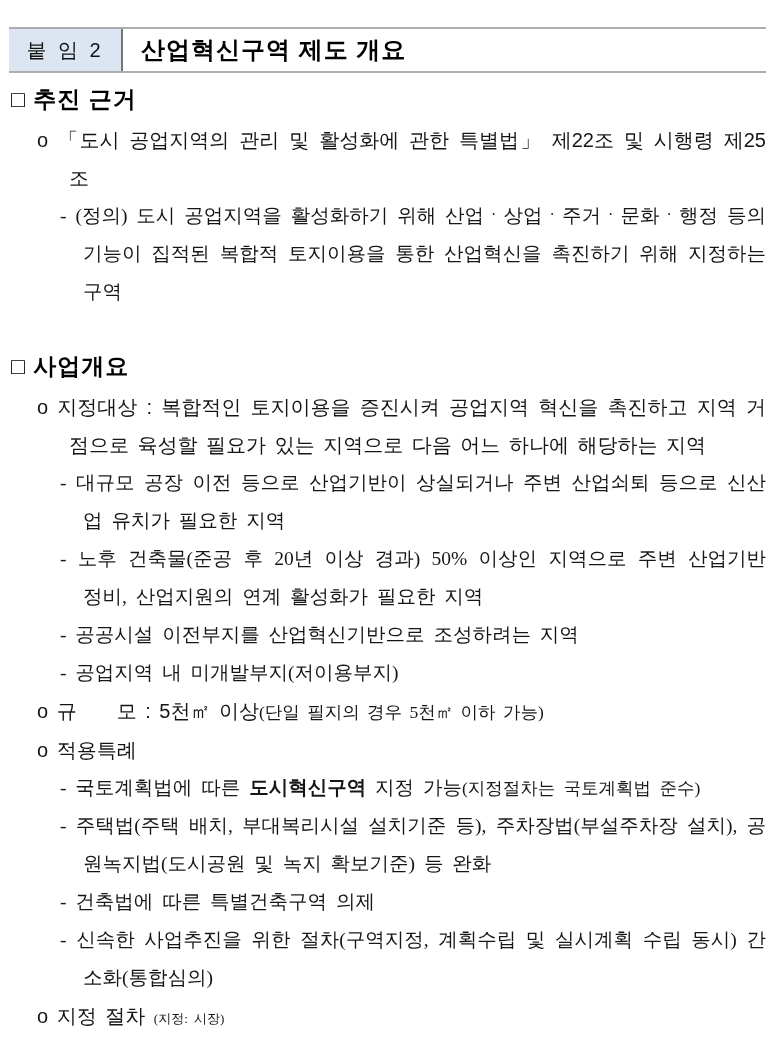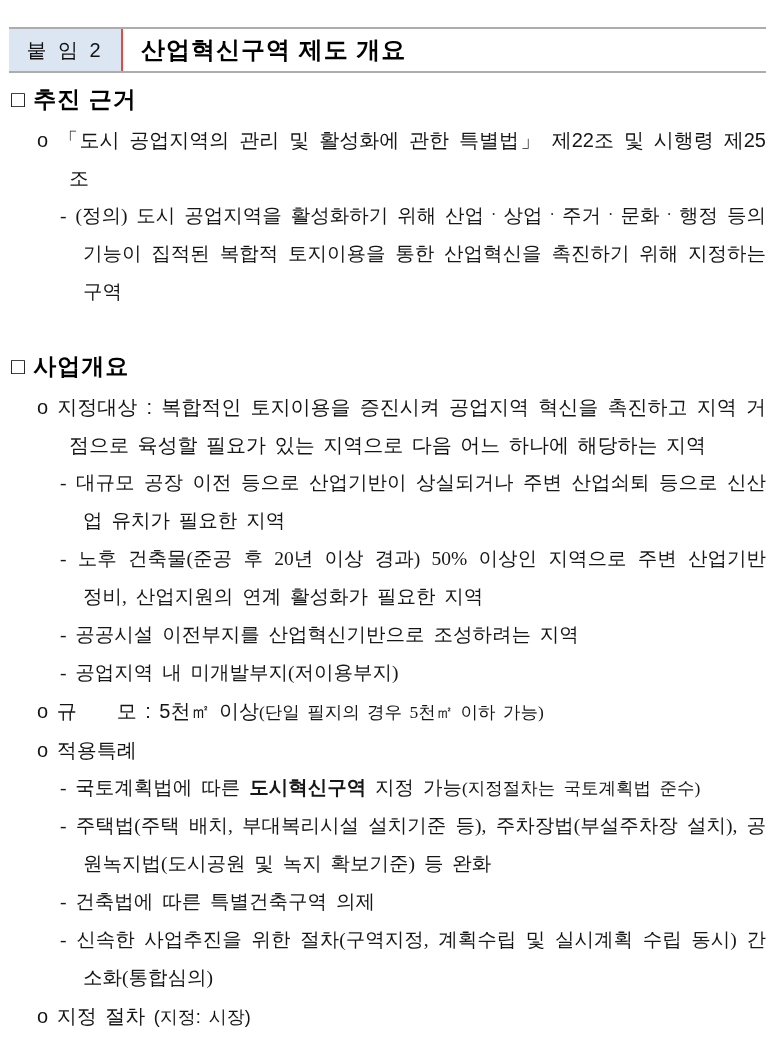--- a/index.html
+++ b/index.html
@@ -17,21 +17,21 @@
   
   .hdr {
     display: flex; align-items: stretch;
     border-top: 2px solid #adadad;
     border-bottom: 2px solid #adadad;
     height: 46px;
   }
   .hdr-tag {
     width: 114px;
     background: #dce6f2;
-    border-right: 2px solid #ef4444;
+    border-right: 2px solid #737373;
     display: flex; align-items: center; justify-content: center;
     font-size: 20px; letter-spacing: 3px;
     color: #111;
   }
   .hdr-title {
     flex: 1;
     display: flex; align-items: center;
     padding-left: 18px;
     font-size: 24px; font-weight: bold;
     letter-spacing: 1px;
@@ -60,21 +60,21 @@
     word-spacing: 4px;
     padding-left: 74px; text-indent: -23px;
     color: #161616;
   }
   .seg-bold-sans { font-weight: normal; font-family: "Liberation Sans", sans-serif; margin-top: 38px; }
   .seg-bold-serif { font-weight: bold; }
   .seg-paren-serif {
     font-family: "Liberation Serif", serif;
     font-size: 17.5px; font-weight: normal;
   }
-  .seg-paren-sans { font-size: 18px; }
+  .seg-paren-sans { font-size: 13px; font-family: Liberation Serif, serif; }
 </style>
 </head>
 <body>
 
 <div class="doc">
 
   <div class="hdr">
     <div class="hdr-tag">붙 임 2</div>
     <div class="hdr-title">산업혁신구역 제도 개요</div>
   </div>

